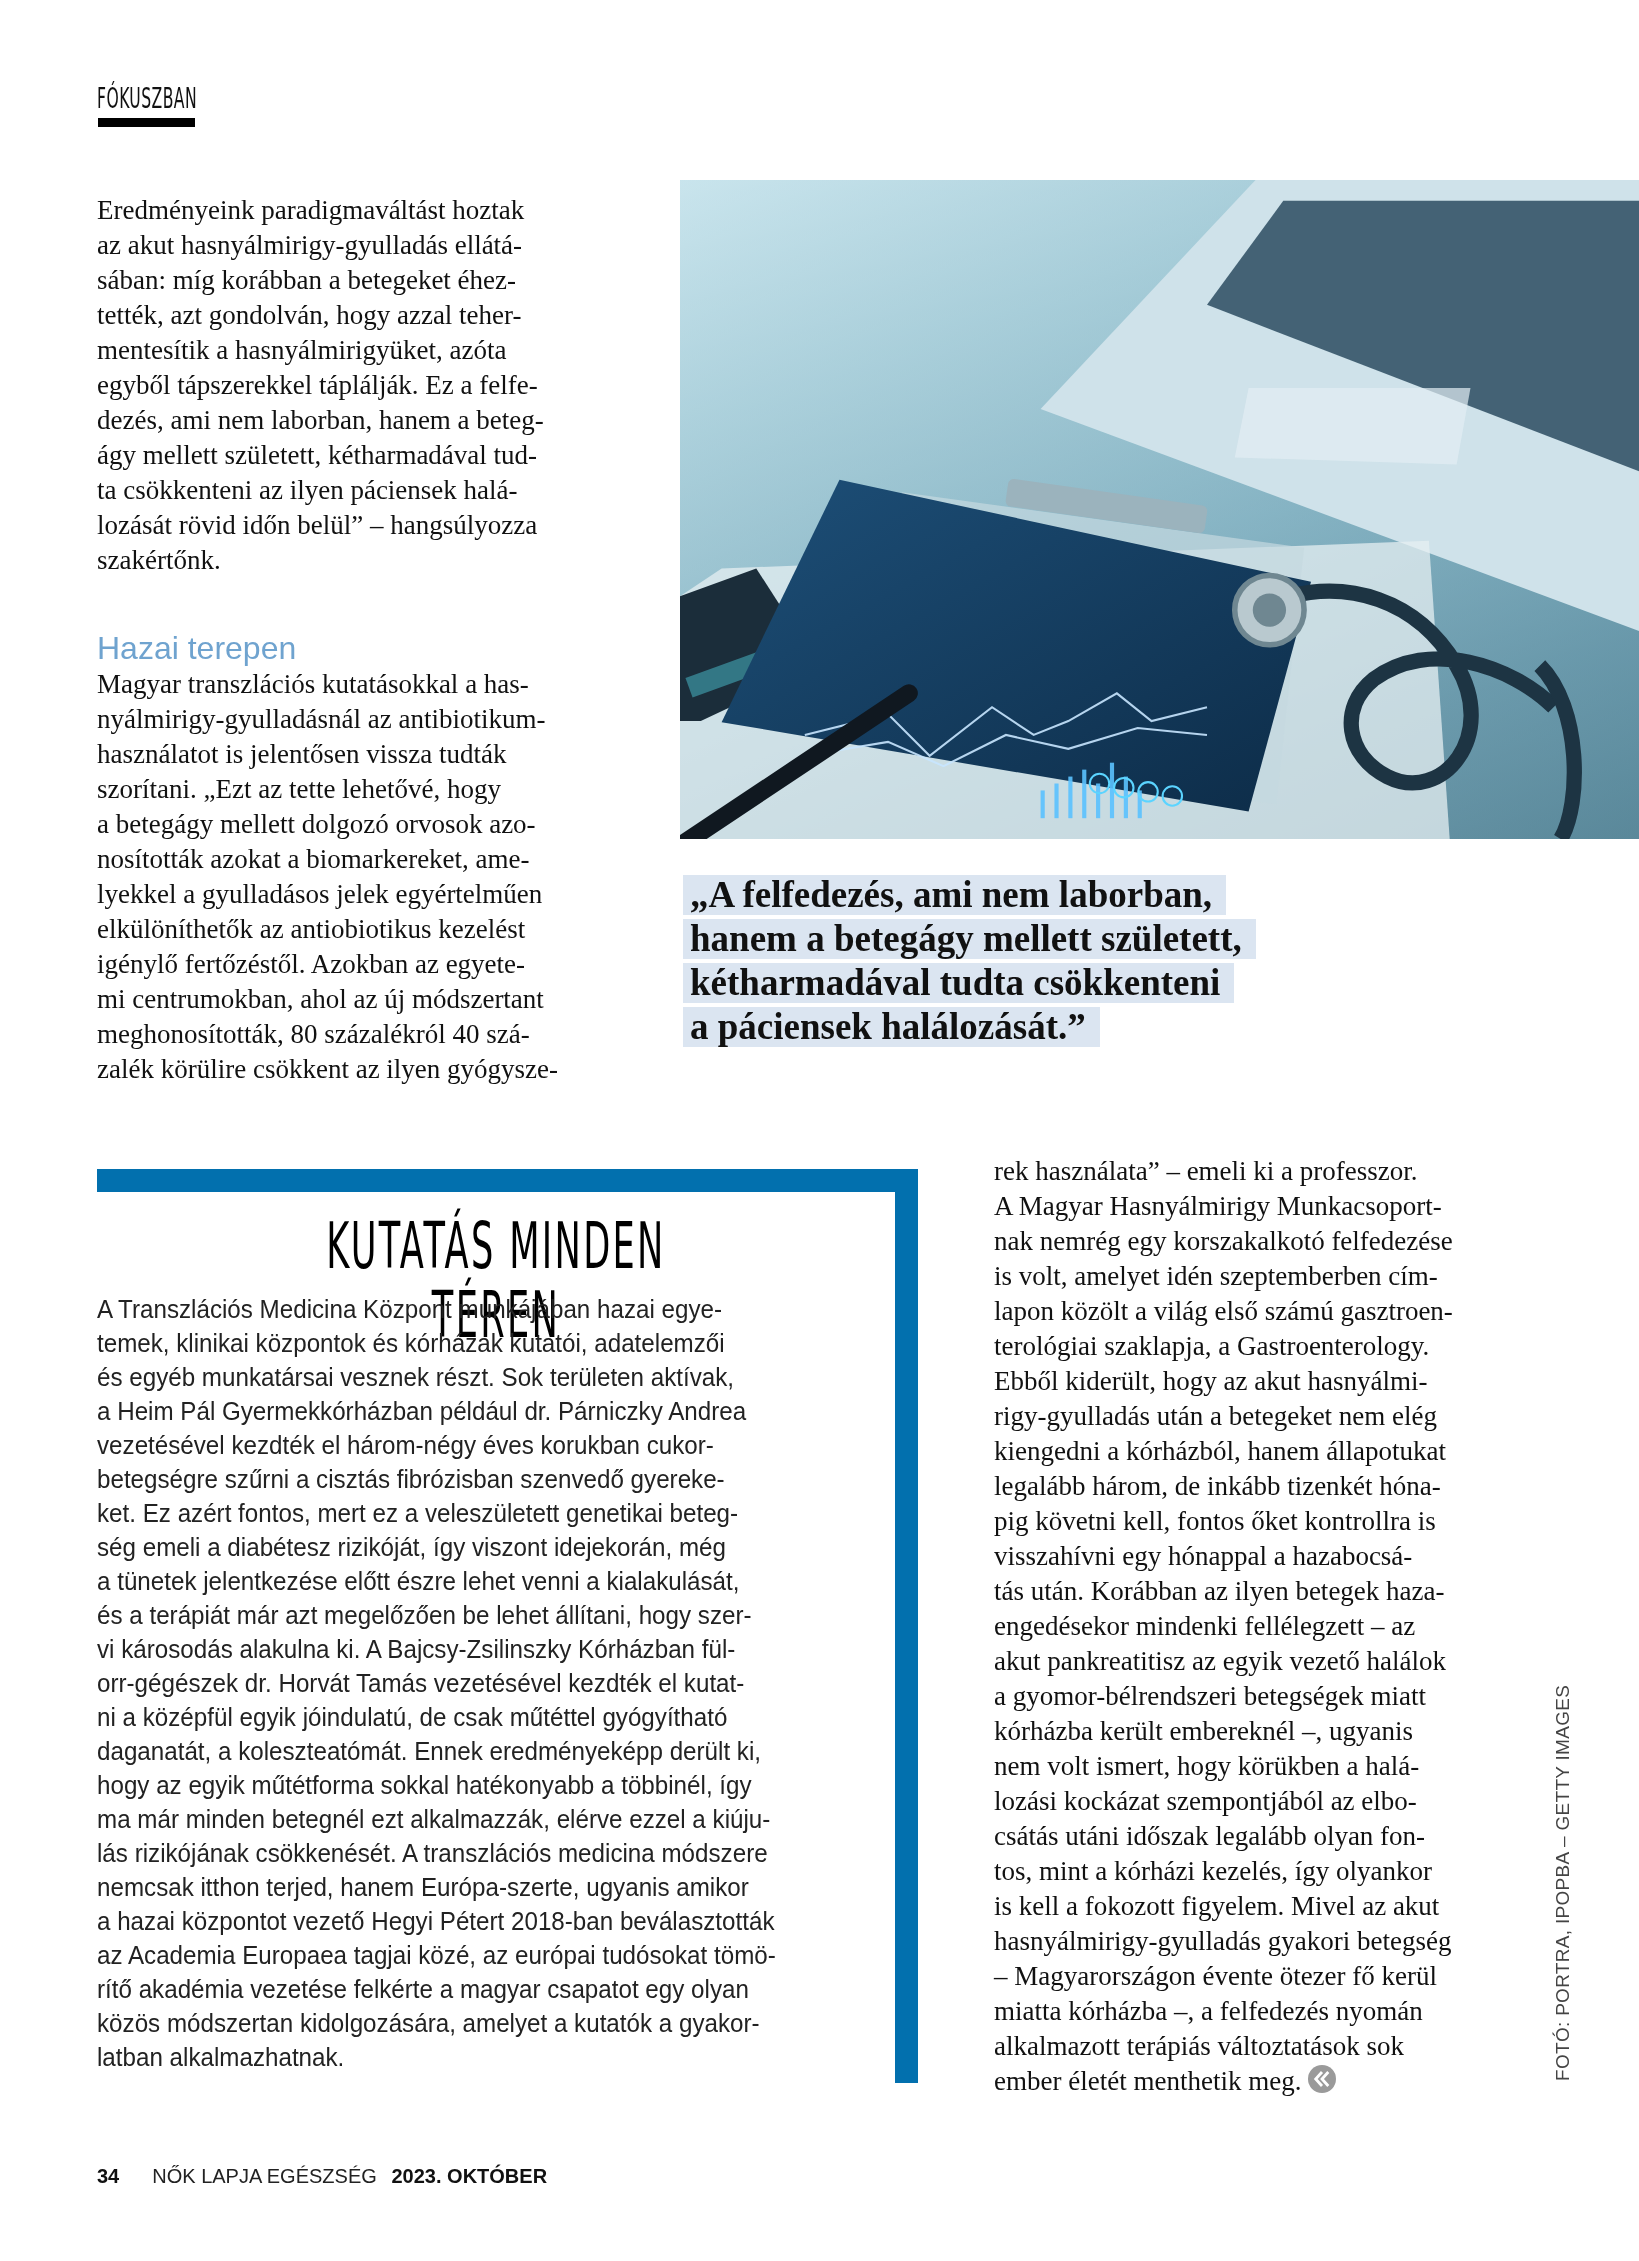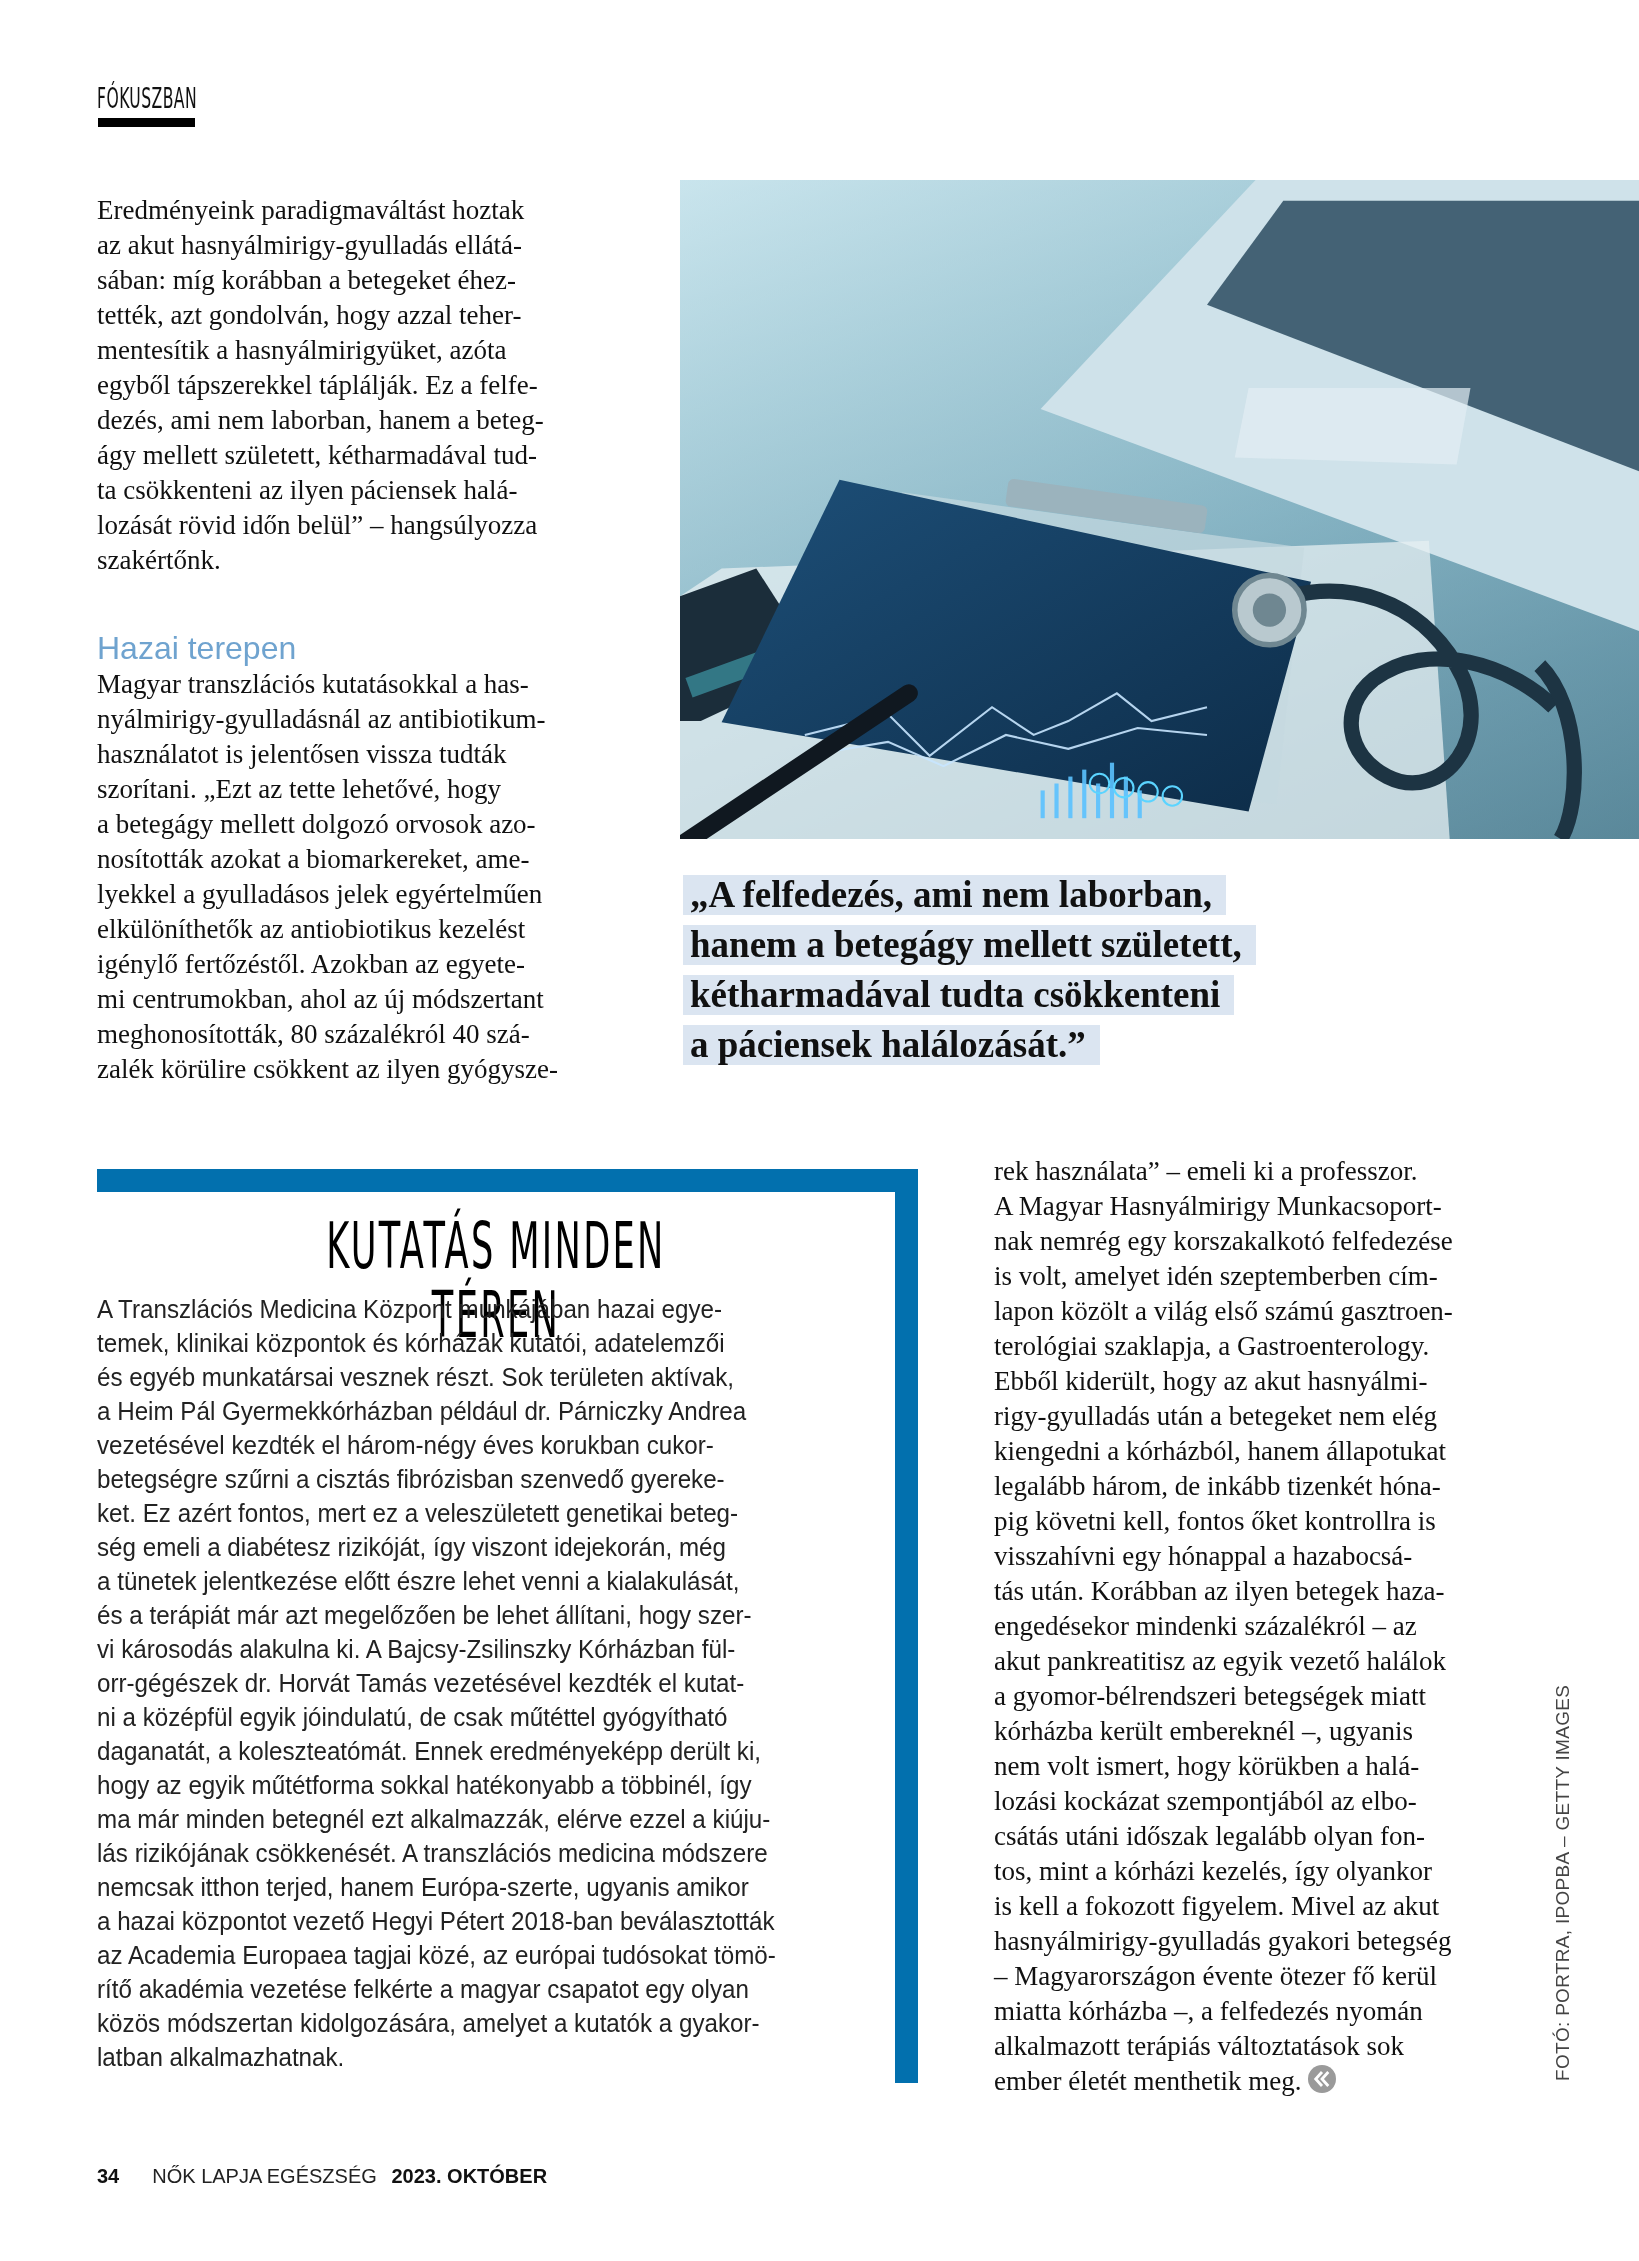--- a/index.html
+++ b/index.html
@@ -34,21 +34,21 @@
   
   .photo {
     left: 680px; top: 180px; width: 959px; height: 659px; overflow: hidden;
     background: linear-gradient(160deg, #b9dbe6 0%, #8dbdcc 25%, #5f97ab 55%, #3d7085 80%, #2c5769 100%);
   }
   .photo svg { width: 100%; height: 100%; display: block; }
 
   
   .pullquote { left: 683px; top: 875px; }
   .pq-line {
-    display: block; margin-bottom: 10px; height: 40px;
+    display: block; margin-bottom: 4px; height: 40px;
   }
   .pq-line span {
     background: #dbe5f1; display: inline-block;
     font-family: "Liberation Serif", "DejaVu Serif", serif;
     font-weight: bold; font-size: 37px; line-height: 40px;
     padding: 0 14px 0 7px; white-space: nowrap; color: #111;
   }
 
   
   .box-top { left: 97px; top: 1169px; width: 821px; height: 23px; background: #0270ae; }
@@ -227,21 +227,21 @@
     <span class="ln">is volt, amelyet idén szeptemberben cím-</span>
     <span class="ln">lapon közölt a világ első számú gasztroen-</span>
     <span class="ln">terológiai szaklapja, a Gastroenterology.</span>
     <span class="ln">Ebből kiderült, hogy az akut hasnyálmi-</span>
     <span class="ln">rigy-gyulladás után a betegeket nem elég</span>
     <span class="ln">kiengedni a kórházból, hanem állapotukat</span>
     <span class="ln">legalább három, de inkább tizenkét hóna-</span>
     <span class="ln">pig követni kell, fontos őket kontrollra is</span>
     <span class="ln">visszahívni egy hónappal a hazabocsá-</span>
     <span class="ln">tás után. Korábban az ilyen betegek haza-</span>
-    <span class="ln">engedésekor mindenki százalékról – az</span>
+    <span class="ln">engedésekor mindenki fellélegzett – az</span>
     <span class="ln">akut pankreatitisz az egyik vezető halálok</span>
     <span class="ln">a gyomor-bélrendszeri betegségek miatt</span>
     <span class="ln">kórházba került embereknél –, ugyanis</span>
     <span class="ln">nem volt ismert, hogy körükben a halá-</span>
     <span class="ln">lozási kockázat szempontjából az elbo-</span>
     <span class="ln">csátás utáni időszak legalább olyan fon-</span>
     <span class="ln">tos, mint a kórházi kezelés, így olyankor</span>
     <span class="ln">is kell a fokozott figyelem. Mivel az akut</span>
     <span class="ln">hasnyálmirigy-gyulladás gyakori betegség</span>
     <span class="ln">– Magyarországon évente ötezer fő kerül</span>

